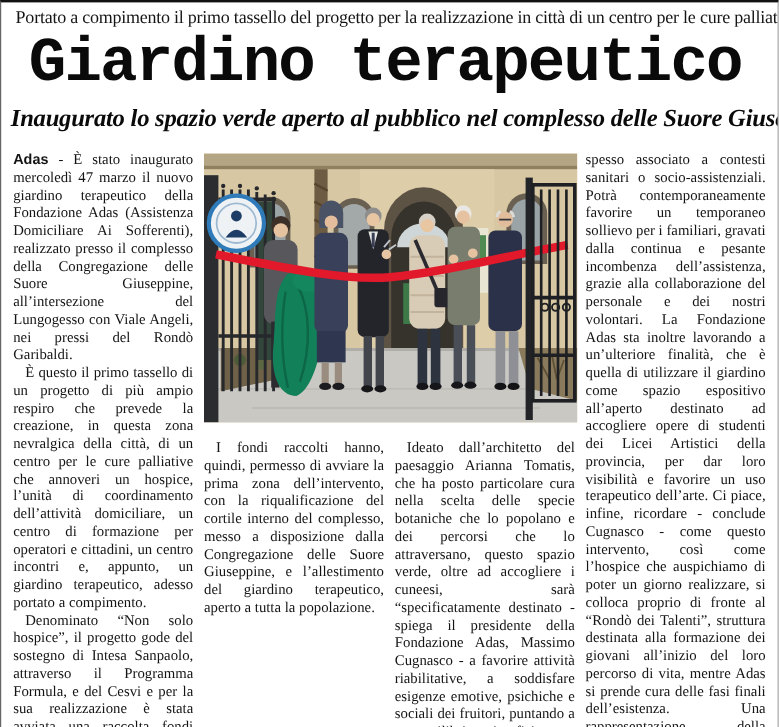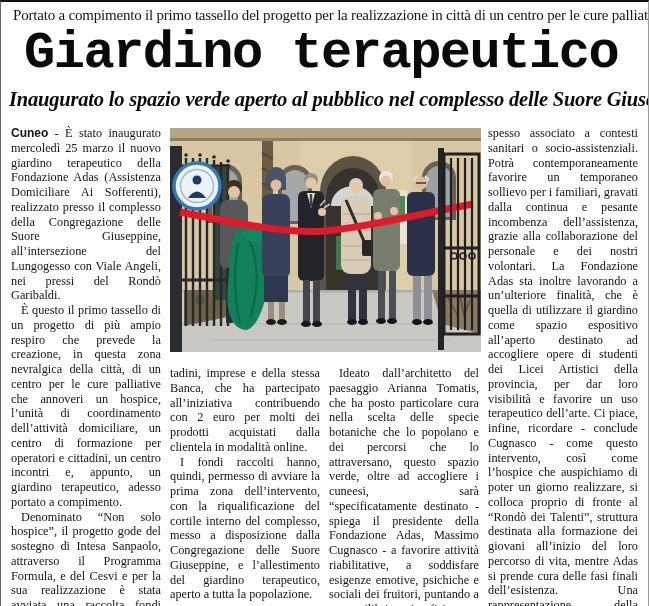--- a/index.html
+++ b/index.html
@@ -43,28 +43,27 @@
 
 <div class="page">
 
   <div class="kicker">Portato a compimento il primo tassello del progetto per la realizzazione in città di un centro per le cure palliative</div>
   <h1 class="headline" style="margin:0;">Giardino terapeutico dell’Adas</h1>
   <div class="subhead">Inaugurato lo spazio verde aperto al pubblico nel complesso delle Suore Giuseppine</div>
 
   <div class="article-body">
 
     <div class="col">
-      <p class="noindent"><span class="lead-word">Cuneo</span><span> - È stato inaugurato mercoledì 25 marzo il nuovo giardino terapeutico della Fondazione Adas (Assistenza Domiciliare Ai Sofferenti), realizzato presso il complesso della Congregazione delle Suore Giuseppine, all’intersezione del Lungogesso con Viale Angeli, nei pressi del Rondò Garibaldi.</span></p>
+      <p class="noindent"><span class="lead-word">Adas</span><span> - È stato inaugurato mercoledì 47 marzo il nuovo giardino terapeutico della Fondazione Adas (Assistenza Domiciliare Ai Sofferenti), realizzato presso il complesso della Congregazione delle Suore Giuseppine, all’intersezione del Lungogesso con Viale Angeli, nei pressi del Rondò Garibaldi.</span></p>
       <p>È questo il primo tassello di un progetto di più ampio respiro che prevede la creazione, in questa zona nevralgica della città, di un centro per le cure palliative che annoveri un hospice, l’unità di coordinamento dell’attività domiciliare, un centro di formazione per operatori e cittadini, un centro incontri e, appunto, un giardino terapeutico, adesso portato a compimento.</p>
       <p>Denominato “Non solo hospice”, il progetto gode del sostegno di Intesa Sanpaolo, attraverso il Programma Formula, e del Cesvi e per la sua realizzazione è stata avviata una raccolta fondi sulla piattaforma di crowdfunding “For Funding”, che in quattro mesi ha racimolato oltre 100.000 euro, grazie alla generosità di cit-</p>
     </div>
 
     <div class="col">
       <div class="photo-spacer"></div>
-      <p class="noindent">tadini, imprese e della stessa Banca, che ha partecipato all’iniziativa contribuendo con 2 euro per molti dei prodotti acquistati dalla clientela in modalità online.</p>
       <p>I fondi raccolti hanno, quindi, permesso di avviare la prima zona dell’intervento, con la riqualificazione del cortile interno del complesso, messo a disposizione dalla Congregazione delle Suore Giuseppine, e l’allestimento del giardino terapeutico, aperto a tutta la popolazione.</p>
     </div>
 
     <div class="col">
       <div class="photo-spacer"></div>
       <p>Ideato dall’architetto del paesaggio Arianna Tomatis, che ha posto particolare cura nella scelta delle specie botaniche che lo popolano e dei percorsi che lo attraversano, questo spazio verde, oltre ad accogliere i cuneesi, sarà “specificatamente destinato - spiega il presidente della Fondazione Adas, Massimo Cugnasco - a favorire attività riabilitative, a soddisfare esigenze emotive, psichiche e sociali dei fruitori, puntando a un equilibrio psico-fisico e a ridurre lo stress,</p>
     </div>
 
     <div class="col">
       <p class="noindent">spesso associato a contesti sanitari o socio-assistenziali. Potrà contemporaneamente favorire un temporaneo sollievo per i familiari, gravati dalla continua e pesante incombenza dell’assistenza, grazie alla collaborazione del personale e dei nostri volontari. La Fondazione Adas sta inoltre lavorando a un’ulteriore finalità, che è quella di utilizzare il giardino come spazio espositivo all’aperto destinato ad accogliere opere di studenti dei Licei Artistici della provincia, per dar loro visibilità e favorire un uso terapeutico dell’arte. Ci piace, infine, ricordare - conclude Cugnasco - come questo intervento, così come l’hospice che auspichiamo di poter un giorno realizzare, si colloca proprio di fronte al “Rondò dei Talenti”, struttura destinata alla formazione dei giovani all’inizio del loro percorso di vita, mentre Adas si prende cura delle fasi finali dell’esistenza. Una rappresentazione della circolarità, tipica della nostra vita, che verrebbe a realizzarsi in uno degli snodi più importanti della città”.</p>

